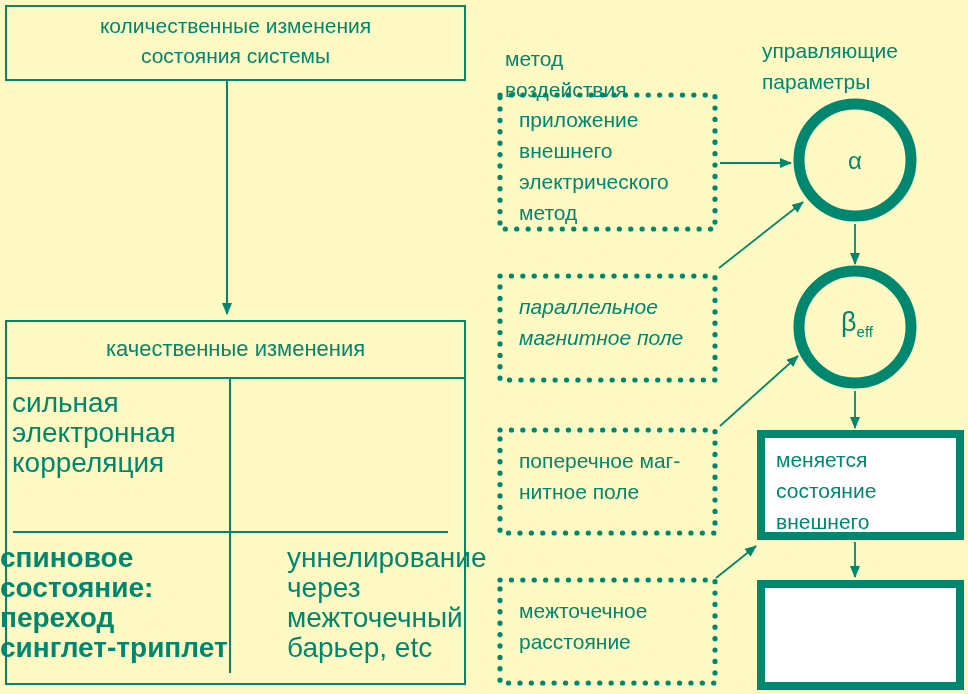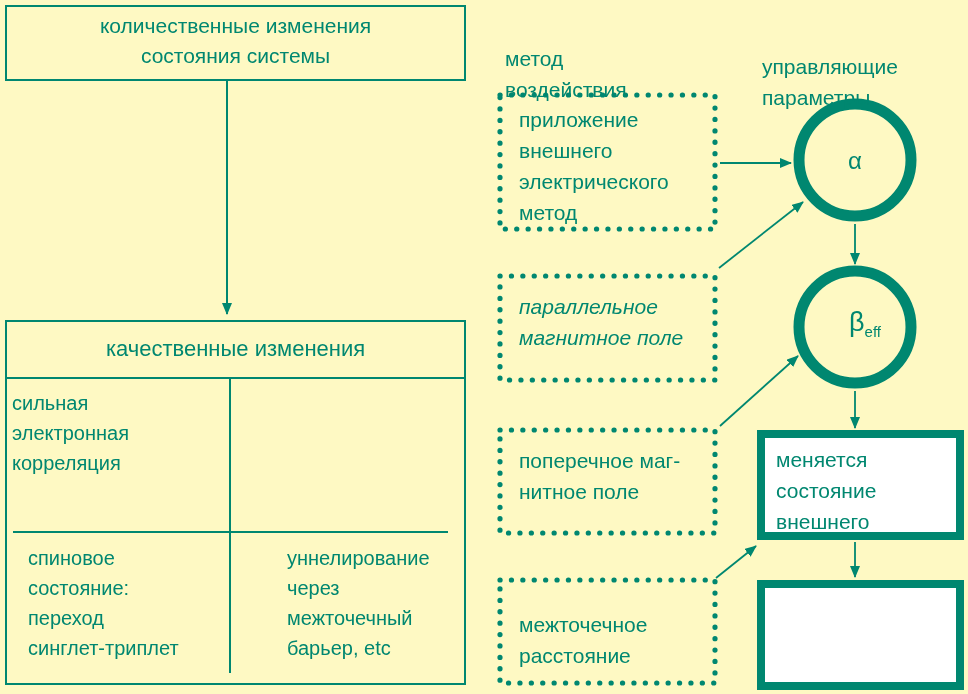--- a/index.html
+++ b/index.html
@@ -7,25 +7,25 @@
     position:relative;width:968px;height:694px;background:#fef9c3;
     font-family:"Liberation Sans", sans-serif;color:#008770;overflow:hidden;
   }
   .overlay{position:absolute;left:0;top:0;z-index:1;}
   .txt{position:absolute;z-index:2;font-size:21px;line-height:30px;}
   .pre{white-space:pre-line;}
   .solid-box{position:absolute;box-sizing:border-box;border:2px solid #008770;z-index:2;background:transparent;}
   .thick-box{position:absolute;box-sizing:border-box;border:8px solid #008770;z-index:2;background:#fff;}
   .rule{position:absolute;background:#008770;z-index:2;}
   .center{text-align:center;}
-  .cell{font-size:20px;line-height:30px;}
+  .cell{font-size:28px;line-height:30px;}
   .mbox-text{font-size:21px;line-height:31px;}
   .header{font-size:21px;line-height:31px;margin-top:31px;}
   .alpha-label{font-size:24px;transform:translate(-50%,-50%);line-height:24px;}
-  .beta-label{font-size:27px;transform:translate(-50%,-50%);line-height:27px;white-space:nowrap;margin-left:8px;}
+  .beta-label{font-size:27px;transform:translate(-50%,-50%);line-height:27px;white-space:nowrap;}
   .beta-label .sub{font-size:15px;vertical-align:-6px;}
   .thick-box-text{font-size:21px;line-height:31px;z-index:3;}
 </style>
 </head>
 <body>
 
 <div class="canvas">
 
   <svg class="overlay" width="968" height="694" viewBox="0 0 968 694">
     <defs>
@@ -59,43 +59,43 @@
 
   <div class="solid-box" style="left:5px;top:320px;width:461px;height:365px;"></div>
   <div class="txt center" style="left:5px;top:334px;width:461px;font-size:22px;">качественные изменения</div>
   <div class="rule" style="left:6px;top:377px;width:459px;height:2px;"></div>
   <div class="rule" style="left:229px;top:379px;width:2px;height:294px;"></div>
   <div class="rule" style="left:13px;top:531px;width:435px;height:2px;"></div>
 
   <div class="txt pre cell" style="left:12px;top:388px;">сильная
 электронная
 корреляция</div>
-  <div class="txt pre cell" style="left:28px;top:543px;">спиновое
+  <div class="txt pre cell" style="left:0;top:543px;font-weight:bold;">спиновое
 состояние:
 переход
 синглет-триплет</div>
   <div class="txt pre cell" style="left:245px;top:543px;margin-left:42px;">уннелирование
 через
 межточечный
 барьер, etc</div>
 
   <div class="txt pre header" style="left:505px;top:12px;">метод
 воздействия</div>
-  <div class="txt pre header" style="left:762px;top:20px;">управляющие
+  <div class="txt pre header" style="left:762px;top:4px;">управляющие
 параметры</div>
 
   <div class="txt pre mbox-text" style="left:519px;top:104px;">приложение
 внешнего
 электрического
 метод</div>
   <div class="txt pre mbox-text" style="left:519px;top:291px;font-style:italic;">параллельное
 магнитное поле</div>
   <div class="txt pre mbox-text" style="left:519px;top:445px;">поперечное маг-
 нитное поле</div>
-  <div class="txt pre mbox-text" style="left:519px;top:595px;margin-top:14px;">межточечное
+  <div class="txt pre mbox-text" style="left:519px;top:595px;">межточечное
 расстояние</div>
 
   <div class="txt alpha-label" style="left:855px;top:161px;">α</div>
   <div class="txt beta-label" style="left:857px;top:327px;"><span>β</span><span class="sub">eff</span></div>
 
   <div class="thick-box" style="left:757px;top:430px;width:207px;height:110px;"></div>
   <div class="txt pre thick-box-text" style="left:776px;top:444px;">меняется
 состояние
 внешнего</div>
 

